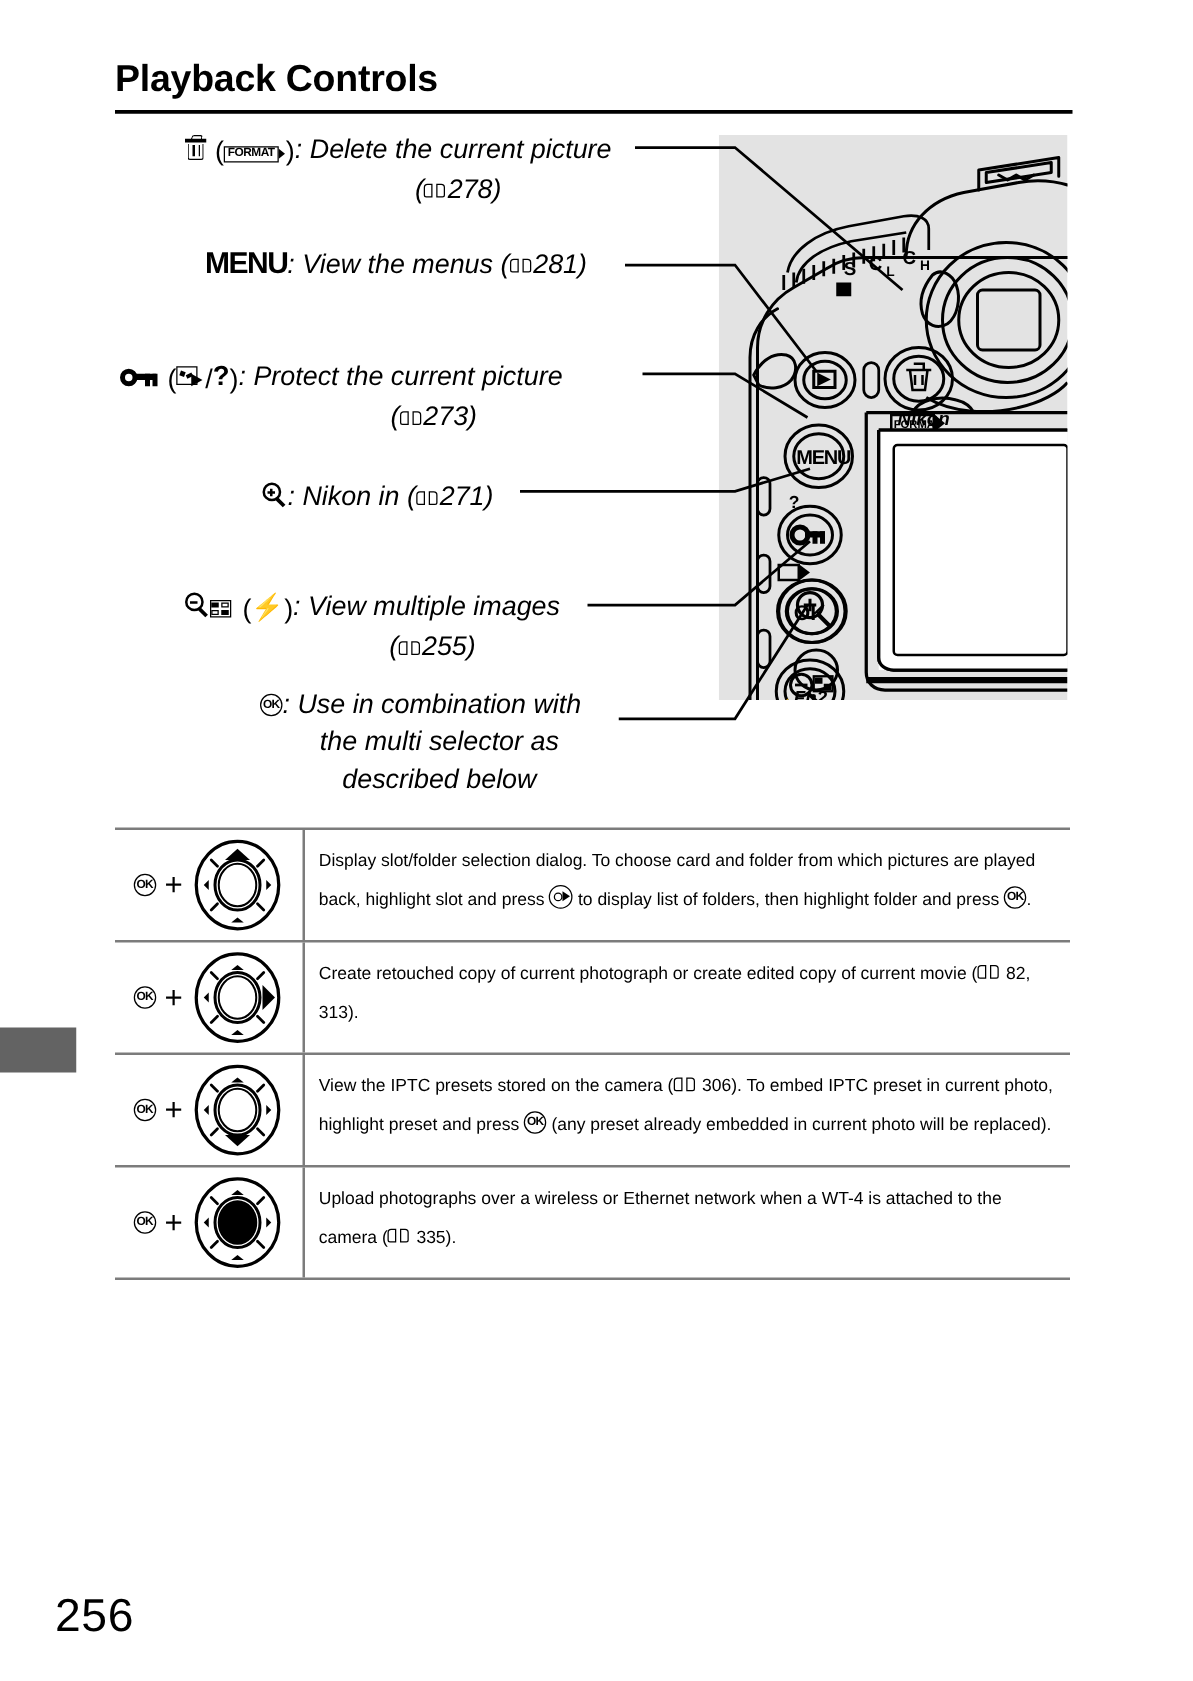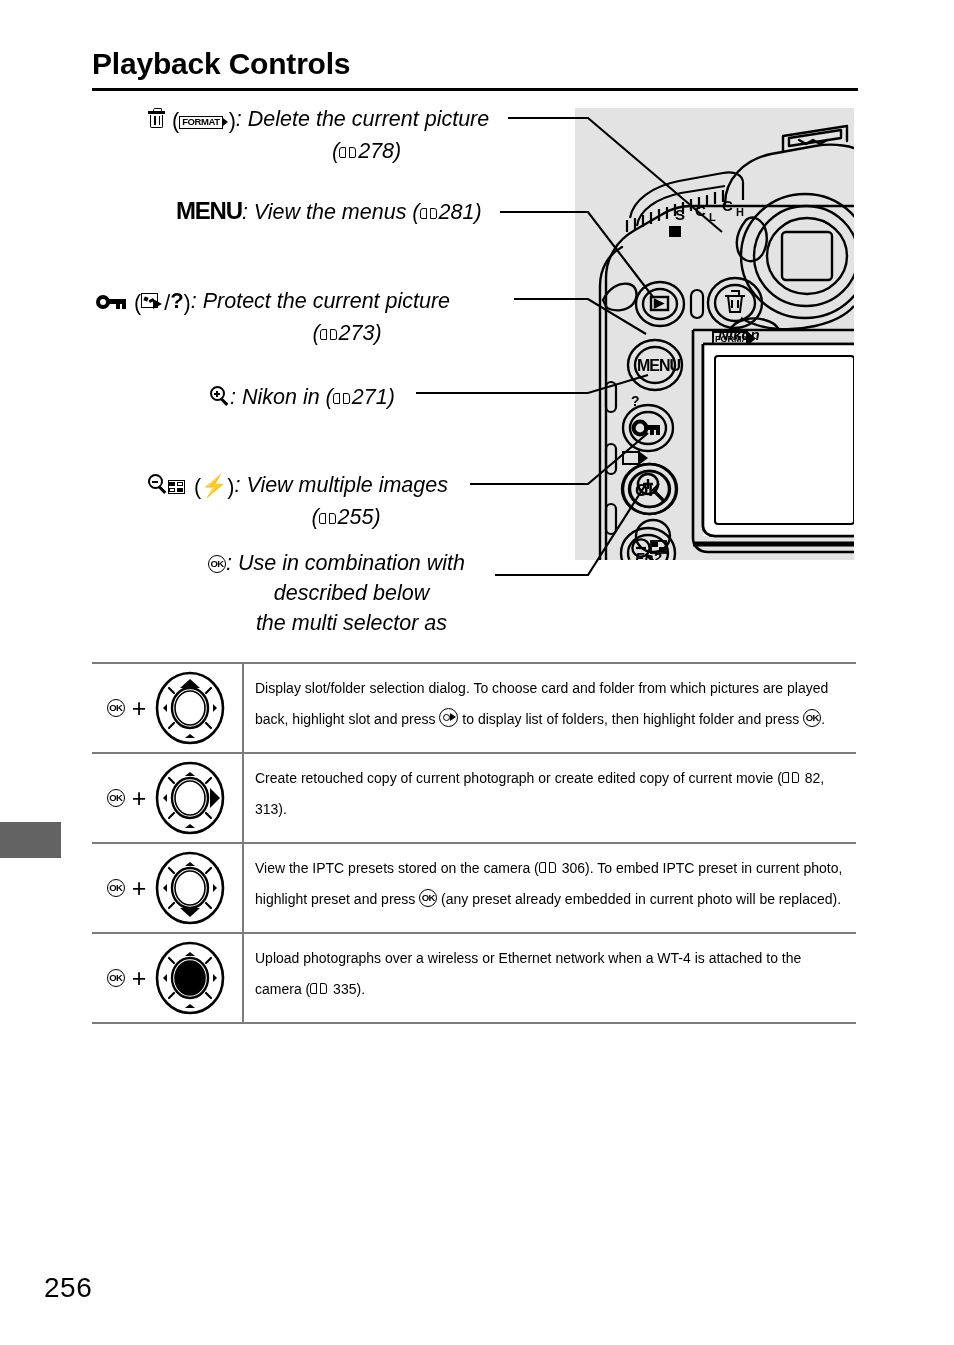--- a/index.html
+++ b/index.html
@@ -42,21 +42,21 @@
     width: 61px;
     height: 36px;
     background: #636363;
   }
 
   
   #page-number {
     position: absolute;
     left: 44px;
     top: 1272px;
-    font-size: 28px;
+    font-size: 37px;
     font-weight: normal;
     letter-spacing: 0.5px;
   }
 
   
   .callout {
     position: absolute;
     font-style: italic;
     font-size: 21.5px;
     line-height: 30px;
@@ -547,21 +547,21 @@
 <div class="callout" style="left:148px; top:104px;">
   <span class="glyph icon-trash">
     <span class="handle"></span><span class="lid"></span><span class="body"></span>
   </span>
   <span class="glyph">(</span><span class="icon-format">FORMAT</span><span class="glyph" style="margin-left:6px">)</span><span>: Delete the current picture</span>
   <span class="sub" style="margin-left:96px;">
     <span>(</span><span class="bookref"></span><span>278</span><span>)</span>
   </span>
 </div>
 
-<div class="callout" style="left:176px; top:196px;">
+<div class="callout" style="left:164px; top:196px;">
   <span class="icon-menu">MENU</span><span>: View the menus (</span><span class="bookref"></span><span>281</span><span>)</span>
 </div>
 
 <div class="callout" style="left:96px; top:286px;">
   <span class="glyph icon-key">
     <span class="ring"></span><span class="shaft"></span><span class="tooth1"></span><span class="tooth2"></span>
   </span>
   <span class="glyph">(</span><span class="glyph icon-retouch"><span class="frame"></span><span class="arrow"></span></span><span class="glyph">/</span><span class="icon-qmark">?</span><span class="glyph">)</span><span>: Protect the current picture</span>
   <span class="sub" style="margin-left:148px;">
     <span>(</span><span class="bookref"></span><span>273</span><span>)</span>
@@ -575,22 +575,22 @@
 <div class="callout" style="left:148px; top:470px;">
   <span class="glyph icon-zoomout"><span class="lens"></span><span class="stem"></span></span><span class="icon-thumbs"><span class="outline"></span><span class="tb t1"></span><span class="tb t2"></span><span class="tb t3"></span><span class="tb t4"></span></span>
   <span class="glyph" style="margin-left:4px">(</span><span class="icon-flash">⚡</span><span class="glyph">)</span><span>: View multiple images</span>
   <span class="sub" style="margin-left:96px;">
     <span>(</span><span class="bookref"></span><span>255</span><span>)</span>
   </span>
 </div>
 
 <div class="callout" style="left:208px; top:548px;">
   <span class="icon-ok small"></span><span>: Use in combination with</span>
+  <span class="sub" style="margin-left:30px;">the multi selector as</span>
   <span class="sub" style="margin-left:30px;">described below</span>
-  <span class="sub" style="margin-left:30px;">the multi selector as</span>
 </div>
 
 <div id="control-table">
 
   <div class="trow">
     <div class="tcell-left">
       <span class="icon-ok small"></span>
       <span class="plus">+</span>
       <span class="dial">
         <svg viewBox="0 0 74 74" width="74" height="74">

